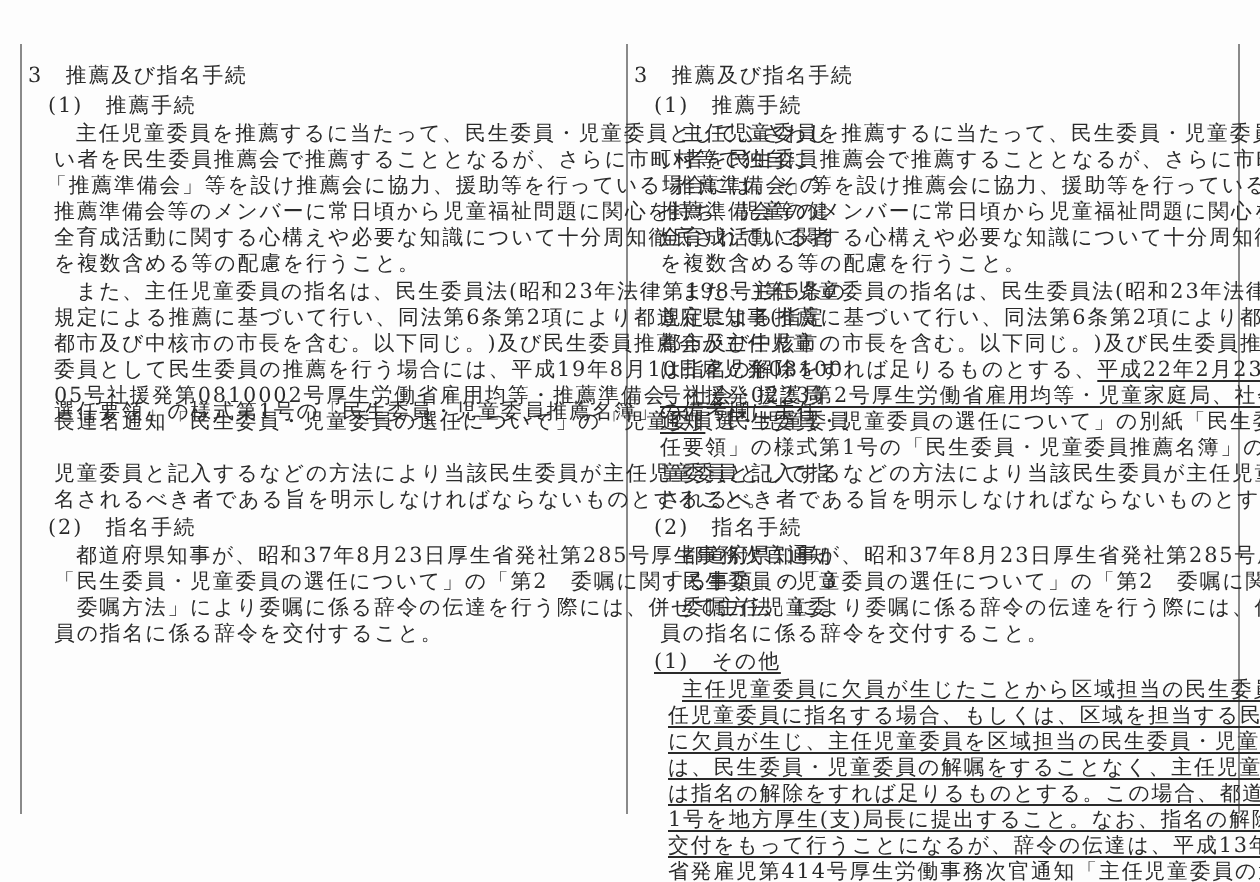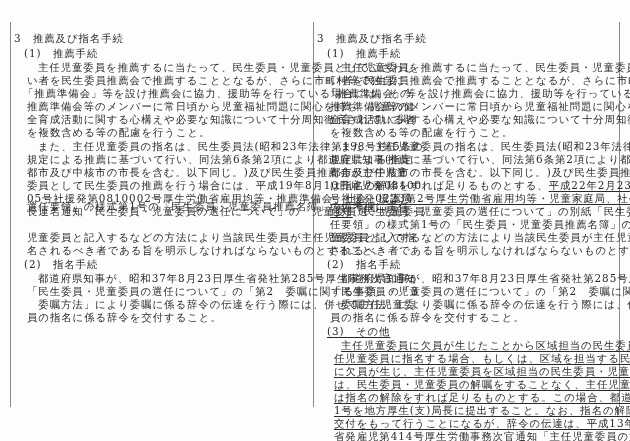--- a/index.html
+++ b/index.html
@@ -69,21 +69,21 @@
   <div class="line" style="left:330px;top:218px;"><span>任要領」の様式第1号の「民生委員・児童委員推薦名簿」の備考欄に主任児</span></div>
   <div class="line" style="left:330px;top:231px;"><span>童委員と記入するなどの方法により当該民生委員が主任児童委員として指名</span></div>
   <div class="line" style="left:330px;top:244px;"><span>されるべき者である旨を明示しなければならないものとすること。</span></div>
 
   <div class="line" style="left:327px;top:258px;">(2)　指名手続</div>
   <div class="line" style="left:341px;top:272px;">都道府県知事が、昭和37年8月23日厚生省発社第285号厚生事務次官通知</div>
   <div class="line" style="left:330px;top:285px;">「民生委員・児童委員の選任について」の「第2　委嘱に関する事項」の「3</div>
   <div class="line" style="left:330px;top:298px;">　委嘱方法」により委嘱に係る辞令の伝達を行う際には、併せて主任児童委</div>
   <div class="line" style="left:330px;top:311px;">員の指名に係る辞令を交付すること。</div>
 
-  <div class="line u" style="left:327px;top:325px;">(3)　その他</div>
+  <div class="line u" style="left:327px;top:325px;">(1)　その他</div>
   <div class="line u" style="left:341px;top:339px;">主任児童委員に欠員が生じたことから区域担当の民生委員・児童委員を主</div>
   <div class="line u" style="left:334px;top:352px;">任児童委員に指名する場合、もしくは、区域を担当する民生委員・児童委員</div>
   <div class="line u" style="left:334px;top:365px;">に欠員が生じ、主任児童委員を区域担当の民生委員・児童委員にする場合に</div>
   <div class="line u" style="left:334px;top:378px;">は、民生委員・児童委員の解嘱をすることなく、主任児童委員の指名もしく</div>
   <div class="line u" style="left:334px;top:391px;">は指名の解除をすれば足りるものとする。この場合、都道府県知事は様式第</div>
   <div class="line u" style="left:334px;top:404px;">1号を地方厚生(支)局長に提出すること。なお、指名の解除は、様式第2号の</div>
   <div class="line u" style="left:334px;top:417px;">交付をもって行うことになるが、辞令の伝達は、平成13年11月30日厚生労働</div>
   <div class="line u" style="left:334px;top:430px;">省発雇児第414号厚生労働事務次官通知「主任児童委員の選任について」の</div>
 
 </div>

